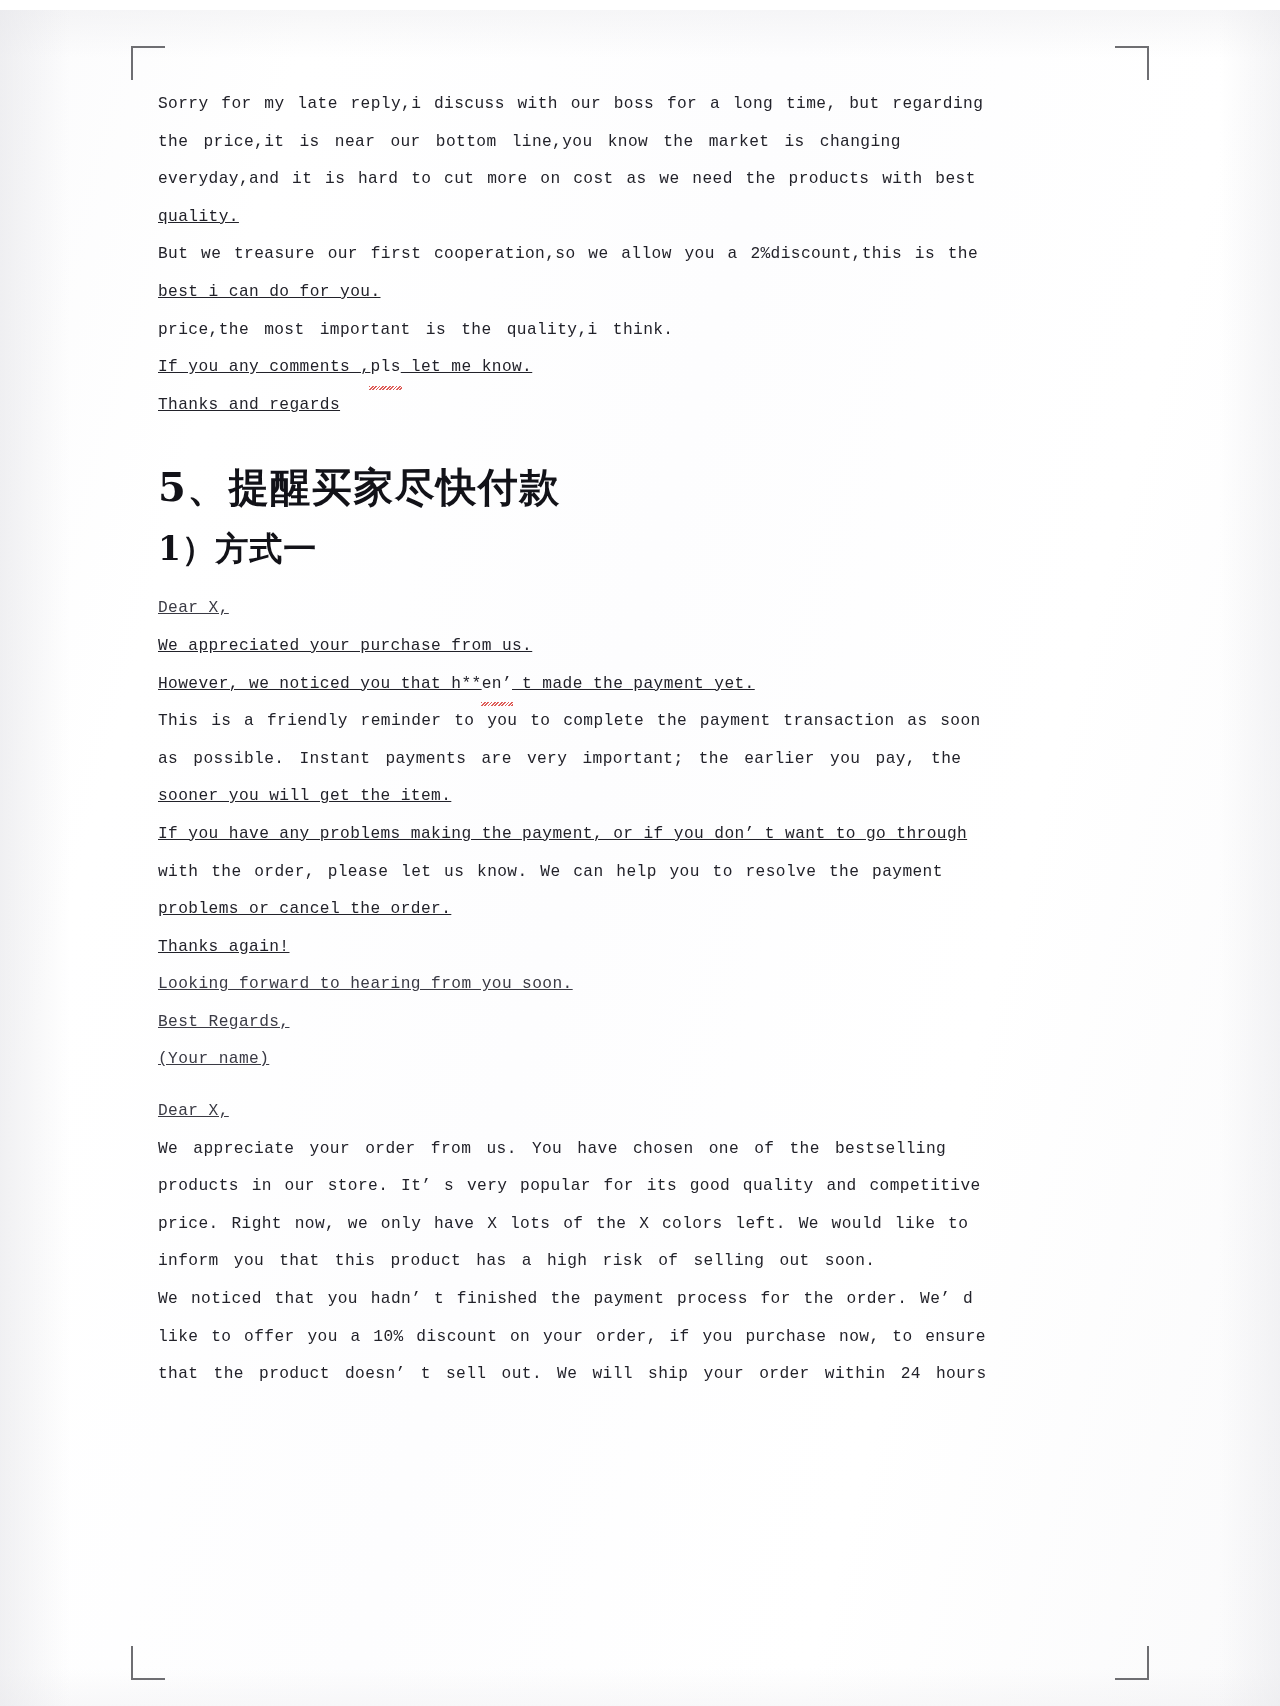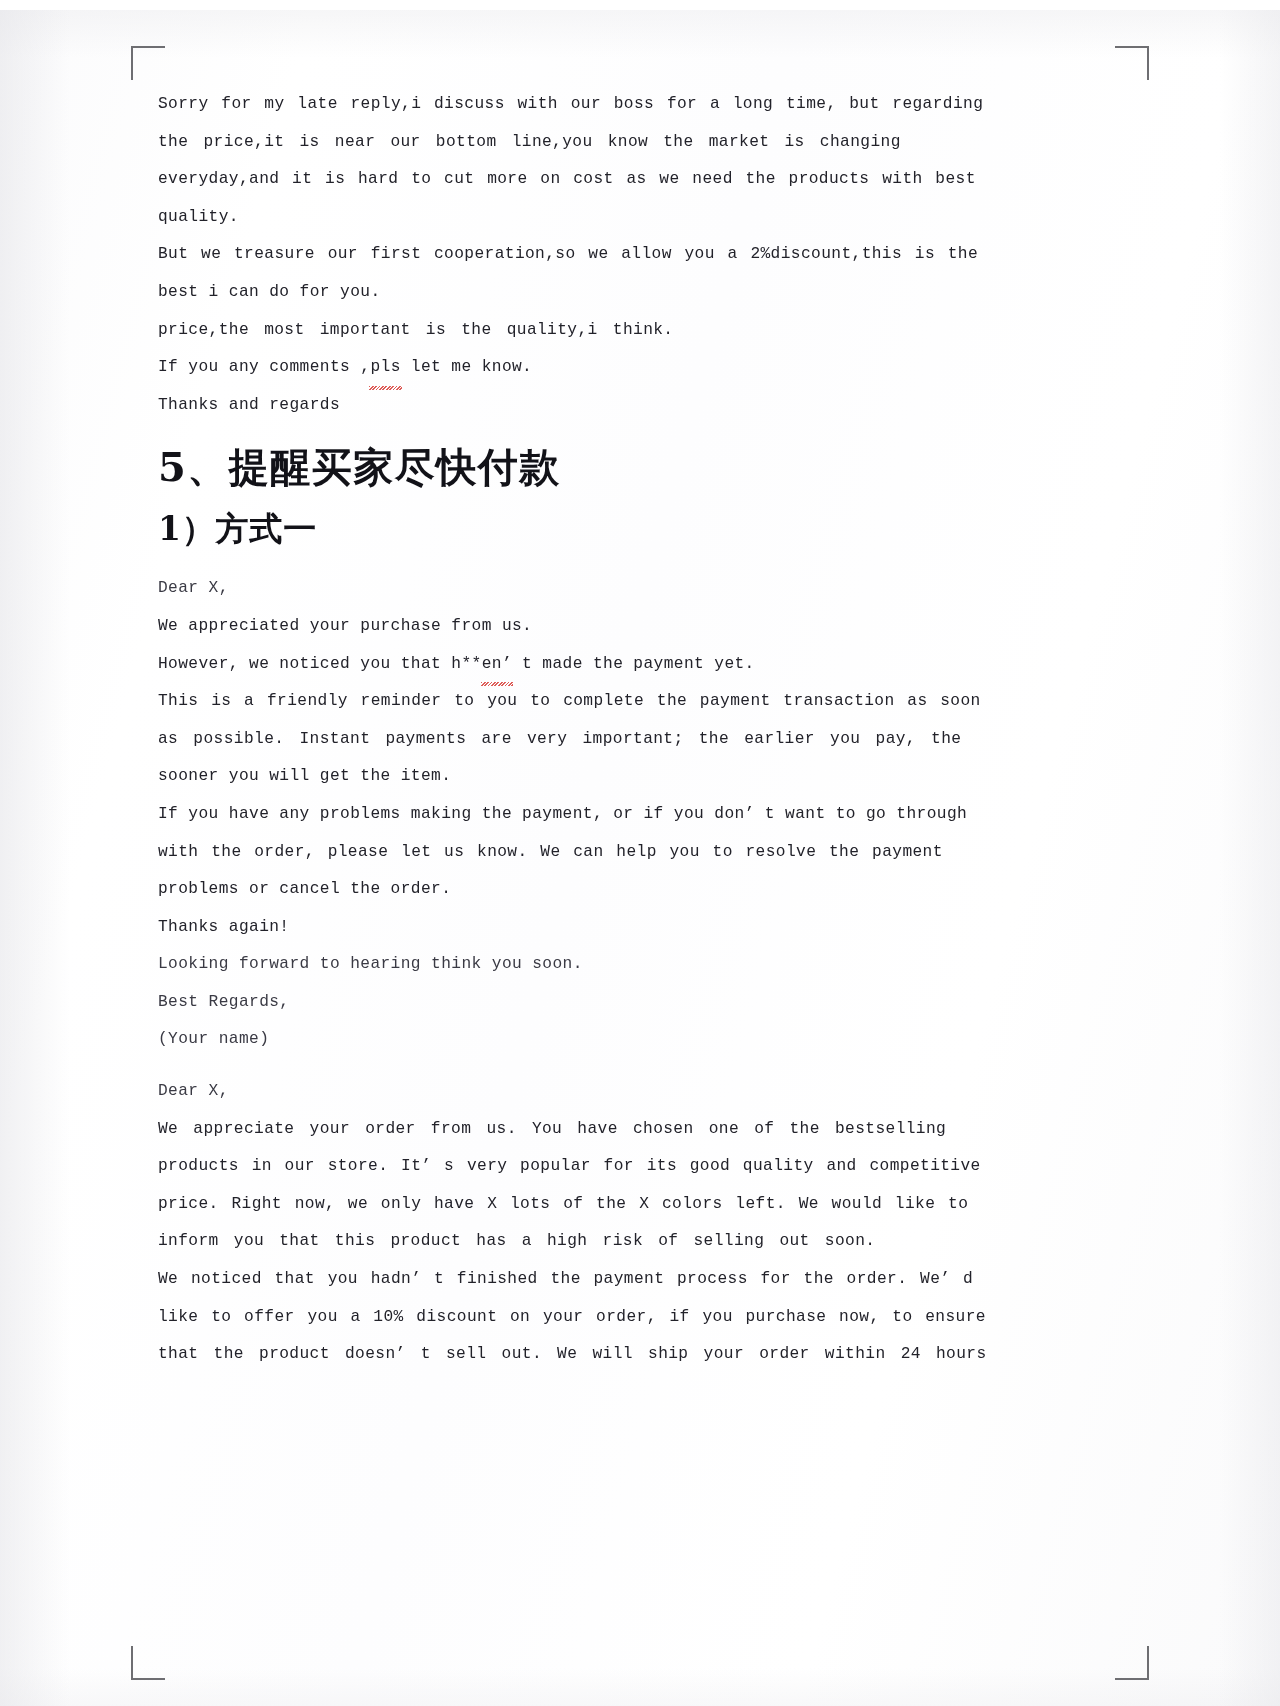--- a/index.html
+++ b/index.html
@@ -81,34 +81,34 @@
     line-height: 37.6px;
     letter-spacing: 0.4px;
     color: #22222a;
     white-space: pre-wrap;
     font-family: "Liberation Mono", "DejaVu Sans Mono", monospace;
     -webkit-font-smoothing: none;
   }
   
   .line.just { word-spacing: 2.6px; }
   .line.just2 { word-spacing: 5.0px; }
-  .line.tight { word-spacing: 0px; }
+  .line.tight { word-spacing: 0px; text-decoration: underline; }
 
   
   .line.faint { color: #3a3a44; }
 
   
   .h-main {
     font-family: "DejaVu Serif", "Liberation Serif", serif;
     font-weight: 700;
     font-size: 40px;
     line-height: 58px;
     color: #121218;
     letter-spacing: 1.5px;
-    margin: 14px 0 6px 0;
+    margin: 34px 0 6px 0;
   }
   .h-sub {
     font-family: "DejaVu Serif", "Liberation Serif", serif;
     font-weight: 700;
     font-size: 33px;
     line-height: 46px;
     color: #121218;
     letter-spacing: 0.8px;
     margin: 10px 0 4px 0;
   }
@@ -191,21 +191,21 @@
     <div class="para">
       <div class="line just">This is a friendly reminder to you to complete the payment transaction as soon</div>
       <div class="line just2">as possible. Instant payments are very important; the earlier you pay, the</div>
       <div class="line tight">sooner you will get the item.</div>
       <div class="line tight">If you have any problems making the payment, or if you don’ t want to go through</div>
       <div class="line just">with the order, please let us know. We can help you to resolve the payment</div>
       <div class="line tight">problems or cancel the order.</div>
     </div>
 
     <div class="line tight">Thanks again!</div>
-    <div class="line tight faint">Looking forward to hearing think you soon.</div>
+    <div class="line tight faint">Looking forward to hearing from you soon.</div>
     <div class="line tight faint">Best Regards,</div>
     <div class="line tight faint">(Your name)</div>
 
 
     <div class="gap-sm"></div>
 
     <div class="line tight faint">Dear X,</div>
 
     <div class="para">
       <div class="line just2">We appreciate your order from us. You have chosen one of the bestselling</div>

